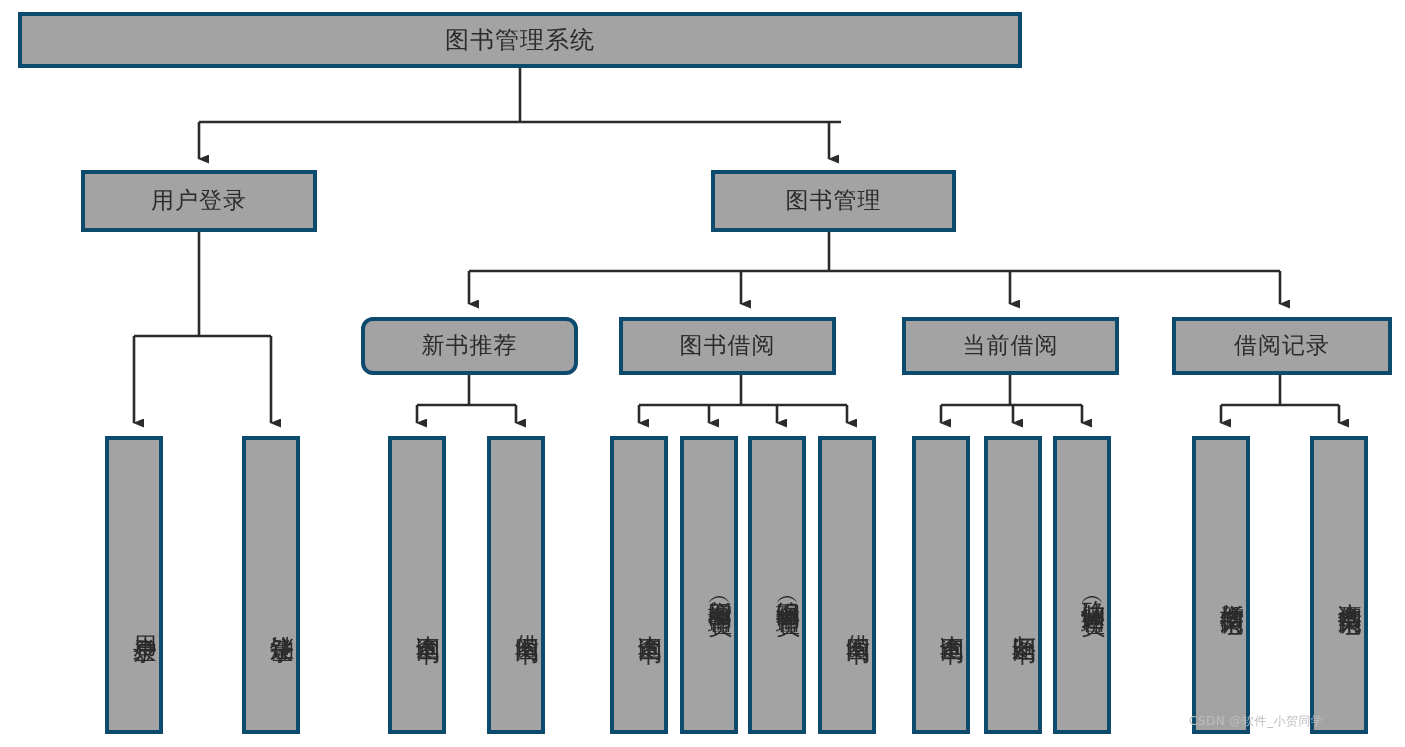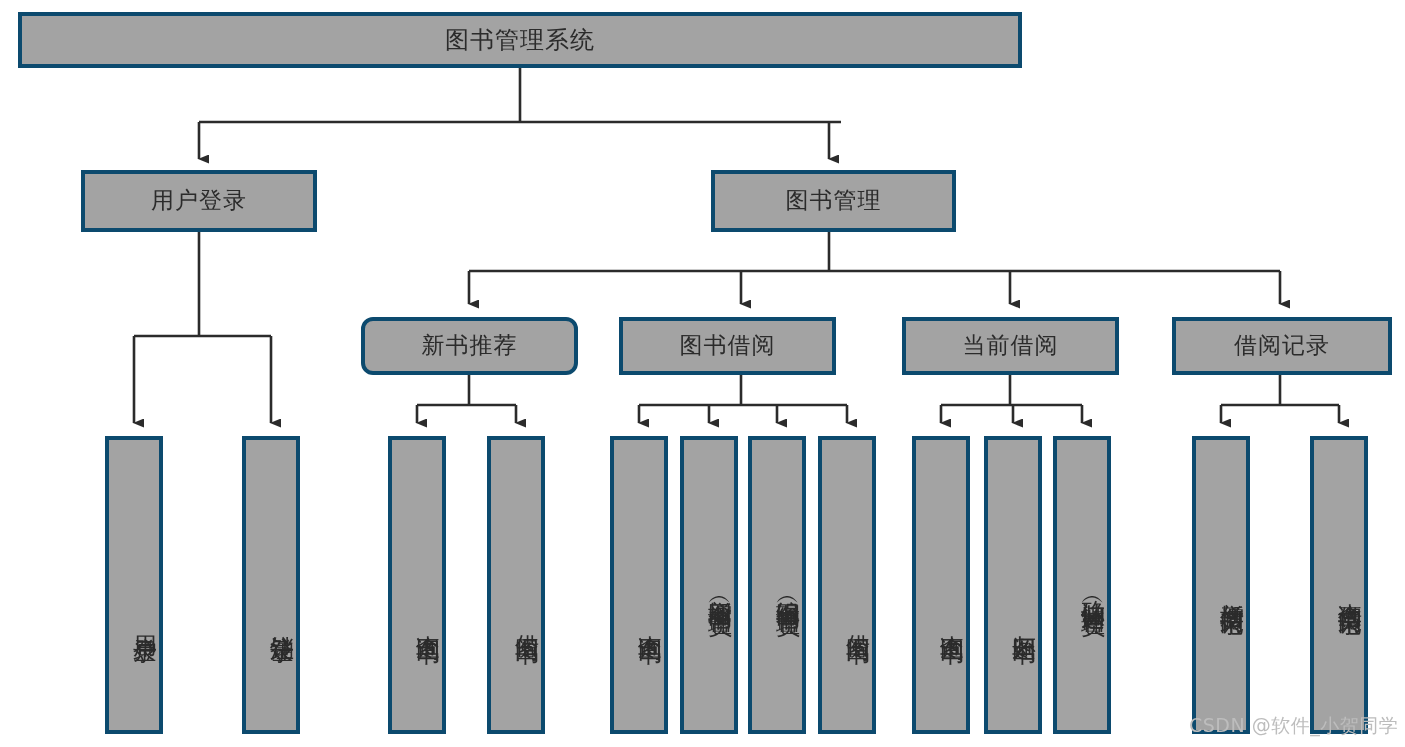--- a/index.html
+++ b/index.html
@@ -62,21 +62,21 @@
   .leaf-mid .vlabel {
     margin-top: 66px;
   }
   .leaf-tall .vlabel {
     margin-top: 6px;
   }
   .watermark {
     position: absolute;
     left: 1189px;
     top: 713px;
-    font-size: 19px;
+    font-size: 12px;
     color: #bdbdbd;
     white-space: nowrap;
     letter-spacing: 0.5px;
   }
 </style>
 </head>
 <body>
 
 <div id="canvas">
 

